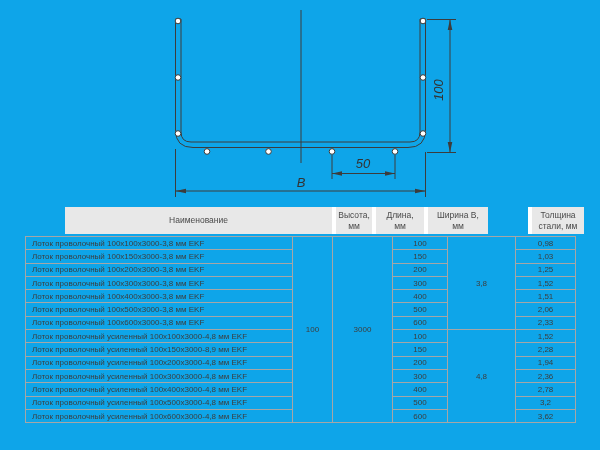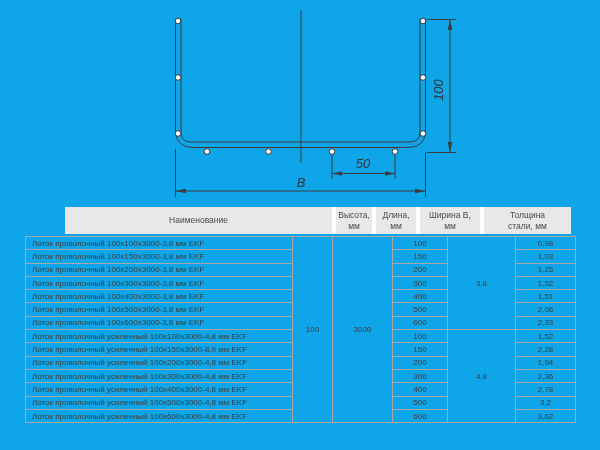--- a/index.html
+++ b/index.html
@@ -7,23 +7,23 @@
   .page{position:relative;width:600px;height:450px;background:#0ea5e9;}
   .drawing{position:absolute;left:0;top:0;}
   .spec-table{position:absolute;left:25px;top:207px;width:550px;}
   .thead{display:flex;width:550px;height:27px;margin-bottom:2px;padding-left:40px;}
   .th{background:#e8e8e8;color:#4a4a4a;font-size:8.5px;line-height:1.25;
       display:flex;align-items:center;justify-content:center;text-align:center;
       white-space:pre-line;box-sizing:border-box;}
   .th + .th{border-left:4px solid #fff;}
   .th-name{width:267px;}
   .th-height{width:40px;}
-  .th-length{width:44px;}
+  .th-length{width:52px;}
   .th-width{width:64px;}
-  .th-thickness{width:91px;}
+  .th-thickness{width:56px;margin-left:40px;}
   .th-mass{width:60px;}
   table{border-collapse:collapse;table-layout:fixed;width:550px;padding-left:7px;}
   td{border:1px solid #a6a6a6;height:12.3px;padding:0;font-size:8px;color:#3d3d3d;
      text-align:center;vertical-align:middle;overflow:hidden;white-space:nowrap;}
   td.name{text-align:left;padding-left:6px;}
 </style>
 </head>
 <body>
 
 <div class="page">

